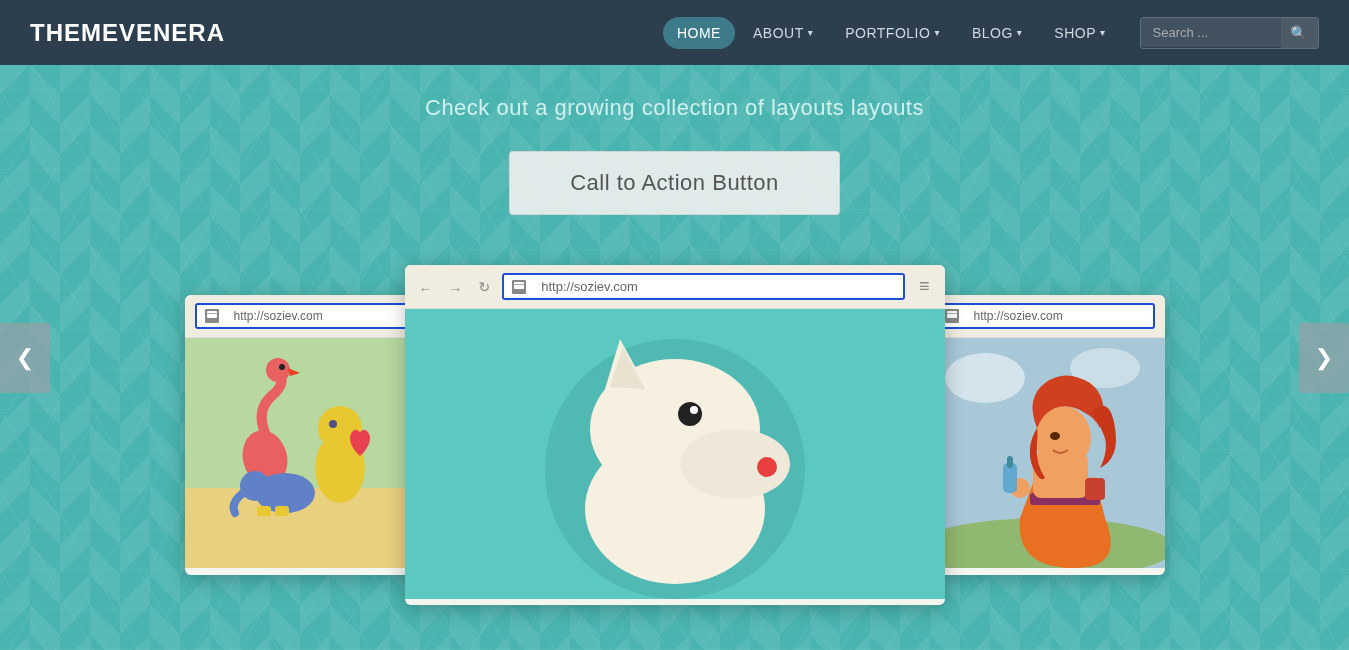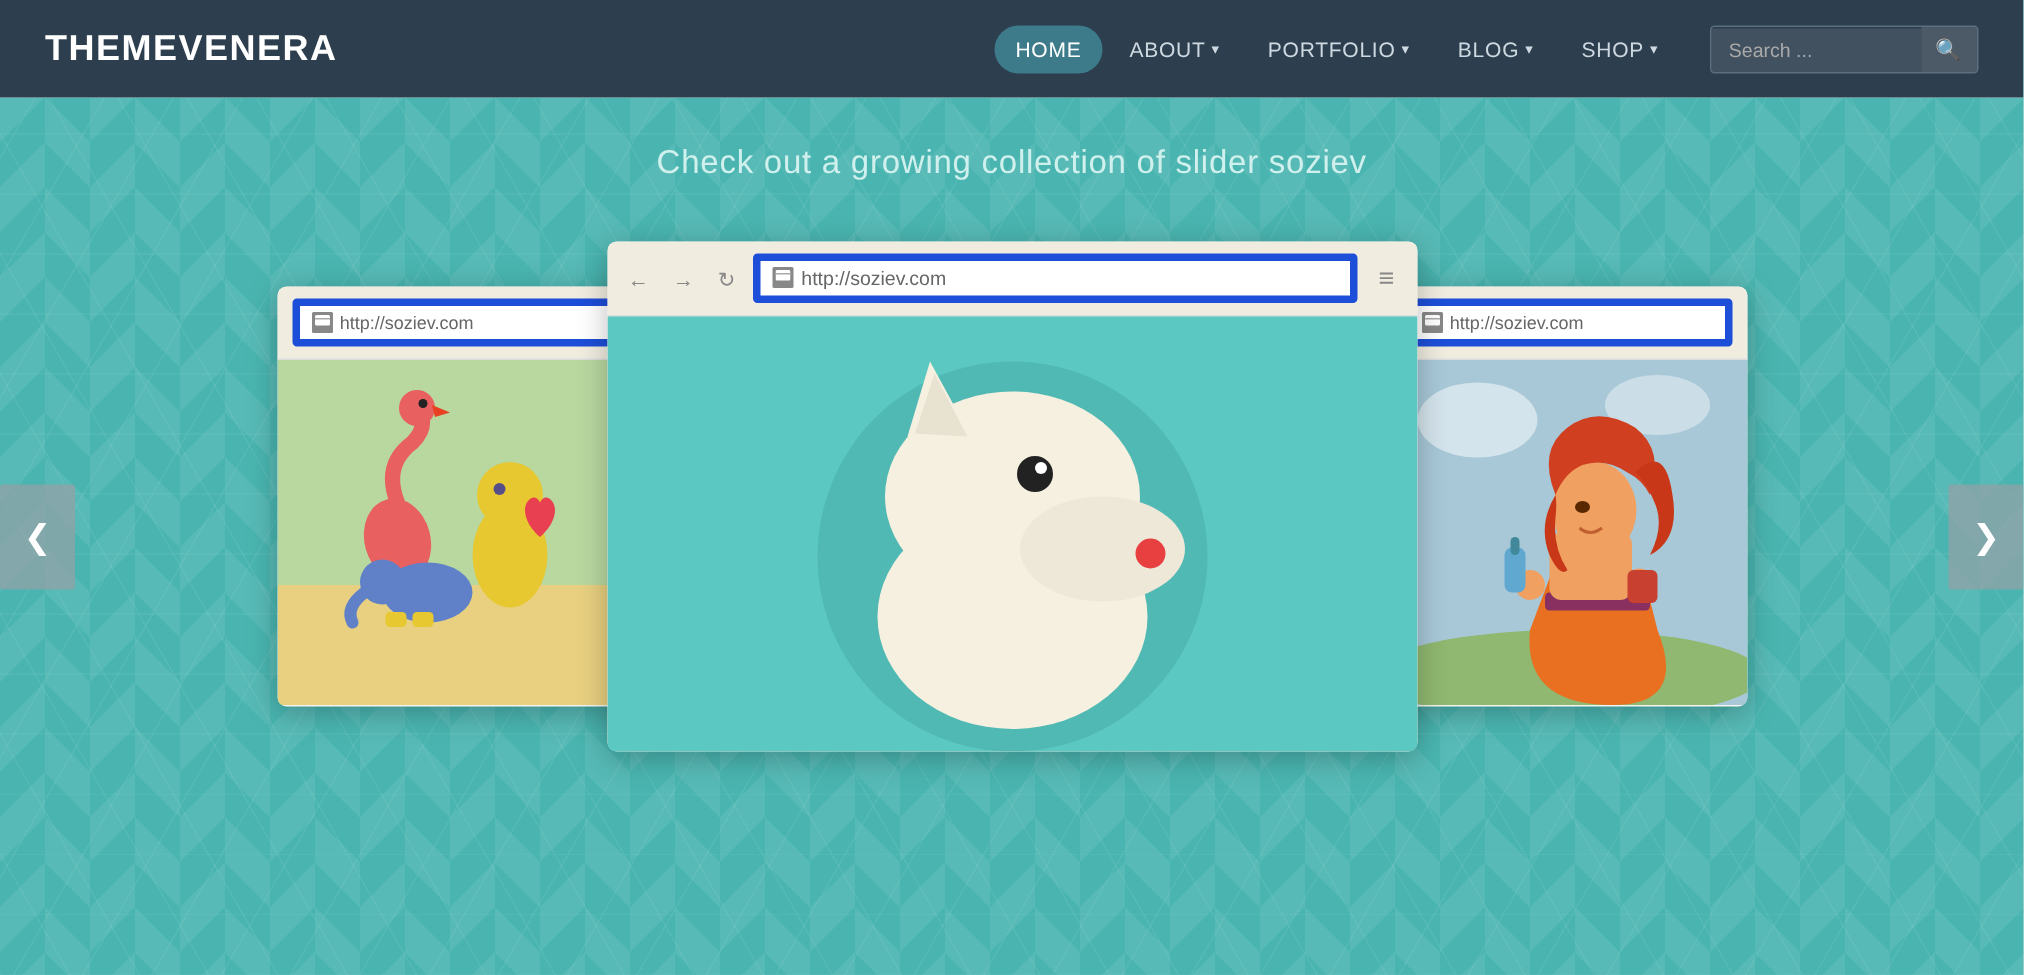--- a/index.html
+++ b/index.html
@@ -44,21 +44,21 @@
     .nav-item.active a {
       background-color: #3d7a8a;
       color: #fff;
       border-radius: 20px;
     }
     .nav-item .caret {
       font-size: 10px;
     }
     .search-wrapper {
       display: flex;
-      align-items: flex-end;
+      align-items: center;
       margin-left: 20px;
       border: 1px solid #5a7080;
       border-radius: 3px;
       overflow: hidden;
     }
     .search-input {
       background: rgba(255,255,255,0.1);
       border: none;
       color: #ccc;
       padding: 7px 12px;
@@ -220,27 +220,28 @@
       border: none;
       color: #888;
       font-size: 14px;
       cursor: pointer;
       padding: 2px 4px;
     }
 
     .browser-url-bar {
       flex: 1;
       background: #fff;
-      border: 5px solid #1d4ed8;
+      border: 2px solid #1d4ed8;
       border-radius: 3px;
       padding: 4px 8px;
       font-size: 13px;
       color: #555;
       display: flex;
-      gap: 5px;
+      align-items: center;
+      gap: 15px;
     }
     .browser-url-icon {
       width: 14px;
       height: 14px;
       background: #888;
       border-radius: 1px;
       flex-shrink: 0;
       display: flex;
       align-items: center;
       justify-content: center;
@@ -306,21 +307,22 @@
       </a>
     </li>
   </ul>
   <div class="search-wrapper">
     <input class="search-input" type="text" placeholder="Search ..." style="">
     <button class="search-btn">🔍</button>
   </div>
 </nav>
 
 <section class="hero">
-  <p class="hero-subtitle">Check out a growing collection of slider soziev</p>
+  <p class="hero-subtitle">Check out a growing collection of layouts layouts</p>
+  <button class="cta-button">Call to Action Button</button>
 
   <button class="slider-arrow left">
     <span>❮</span>
   </button>
 
   <button class="slider-arrow right">
     <span>❯</span>
   </button>
 
   <div class="cards-wrapper">

